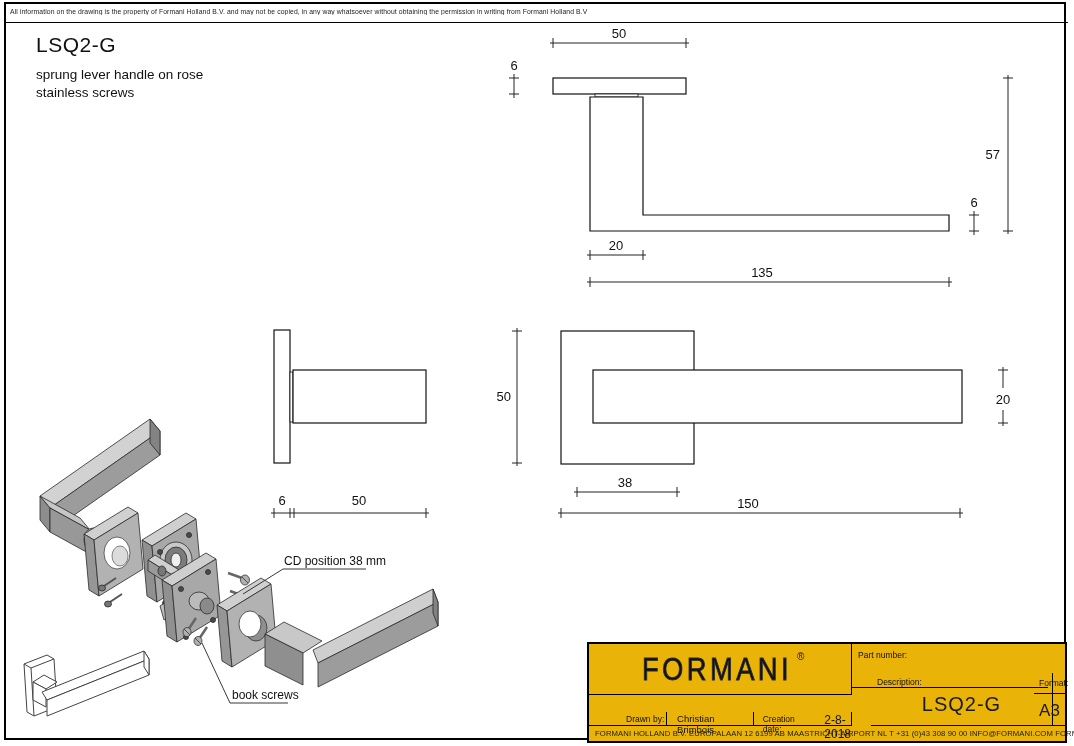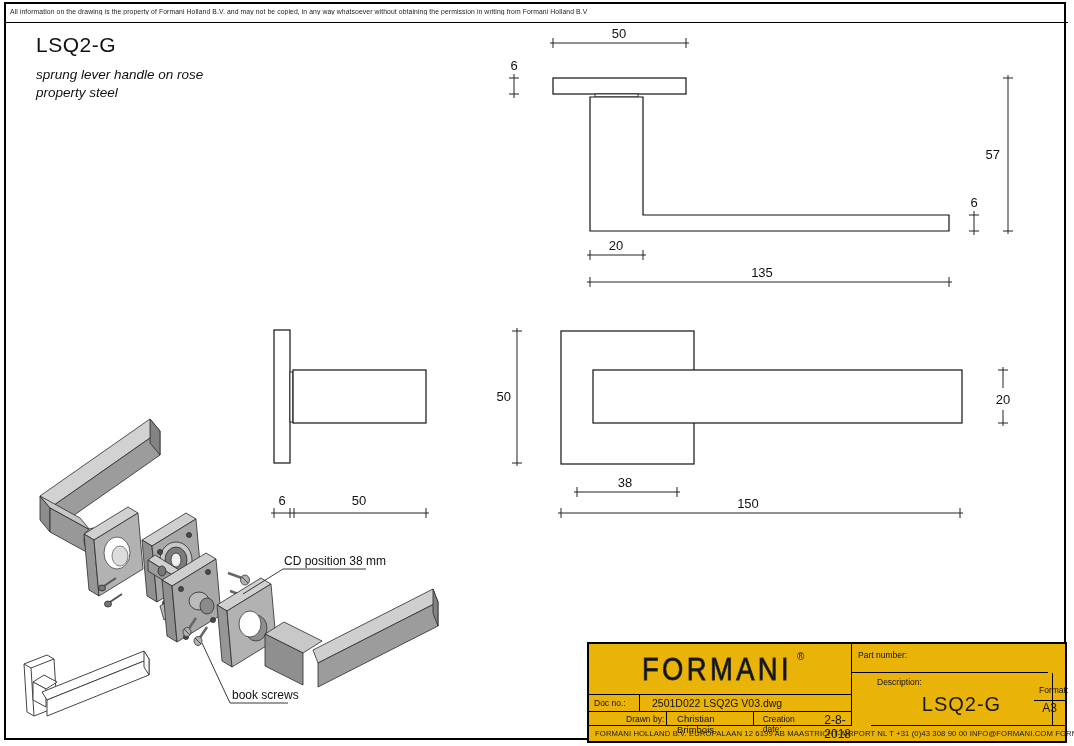--- a/index.html
+++ b/index.html
@@ -7,36 +7,36 @@
     position:relative;width:1074px;height:746px;background:#fff;
     font-family:"Liberation Sans",sans-serif;color:#1a1a1a;overflow:hidden;
   }
   .frame{position:absolute;left:4px;top:2px;width:1062px;height:738px;border:2px solid #000;box-sizing:border-box;}
   .disclaimer{
     position:absolute;left:10px;top:8px;width:1040px;
     font-size:6.8px;color:#222;letter-spacing:.1px;white-space:nowrap;overflow:hidden;
   }
   .disc-line{position:absolute;left:6px;top:22px;width:1062px;height:1px;background:#000;}
   .title{position:absolute;left:36px;top:33px;font-size:21px;letter-spacing:.5px;color:#111;}
-  .subtitle{position:absolute;left:36px;top:66px;font-size:13.5px;line-height:1.3;color:#111;font-style:italic;}
+  .subtitle{position:absolute;left:36px;top:66px;font-size:13.5px;line-height:1.3;color:#111;}
   svg.draw{position:absolute;left:0;top:0;}
   svg text{font-family:"Liberation Sans",sans-serif;fill:#111;}
 
   
   .tb{position:absolute;left:587px;top:642px;width:480px;height:101px;background:#eab308;
       border:2px solid #000;box-sizing:border-box;font-size:10.5px;}
   .tb .cell{position:absolute;box-sizing:border-box;}
   .lbl{font-size:8.5px;color:#111;}
   .val{font-size:10.5px;color:#111;}
   .tb-logo{left:0;top:0;width:263px;height:51px;border-right:1px solid #000;border-bottom:1px solid #000;}
-  .tb-part{left:263px;top:0;right:17px;height:29px;border-bottom:1px solid #000;padding:4px 6px;}
+  .tb-part{left:263px;top:0;right:17px;height:44px;border-bottom:1px solid #000;padding:4px 6px;}
   .tb-desc{left:263px;top:29px;width:182px;height:53px;border-right:1px solid #000;border-bottom:1px solid #000;padding:4px 6px;margin-left:19px;}
   .tb-desc-val{text-align:center;font-size:20px;letter-spacing:1px;margin-top:6px;}
-  .tb-fmt-l{left:445px;top:36px;right:0;height:21px;border-bottom:1px solid #000;padding:3px 5px;}
-  .tb-fmt-v{left:445px;top:50px;right:0;height:32px;border-bottom:1px solid #000;text-align:center;font-size:12px;padding-top:7px;}
+  .tb-fmt-l{left:445px;top:29px;right:0;height:21px;border-bottom:1px solid #000;padding:3px 5px;}
+  .tb-fmt-v{left:445px;top:50px;right:0;height:32px;border-bottom:1px solid #000;text-align:center;font-size:17px;padding-top:7px;}
   .tb-doc{left:0;top:51px;width:263px;height:17px;border-right:1px solid #000;border-bottom:1px solid #000;display:flex;}
   .tb-doc .l{width:45px;border-right:1px solid #000;padding:3px 0 0 5px;}
   .tb-doc .v{flex:1;padding:2px 0 0 12px;}
   .tb-drawn{left:0;top:68px;width:263px;height:14px;border-right:1px solid #000;border-bottom:1px solid #000;display:flex;}
   .tb-drawn .l1{width:45px;border-right:1px solid #000;padding:2px 0 0 5px;margin-left:32px;}
   .tb-drawn .v1{width:85px;border-right:1px solid #000;padding:1px 0 0 10px;font-size:9.5px;}
   .tb-drawn .l2{width:58px;padding:2px 0 0 9px;}
   .tb-drawn .v2{flex:1;padding:1px 0 0 10px;font-size:12px;}
   .tb-footer{left:0;top:82px;right:0;bottom:0;padding:3px 0 0 6px;font-size:7.7px;white-space:nowrap;letter-spacing:.1px;}
 </style>
@@ -44,21 +44,21 @@
 <body>
 
 <div class="page">
   <div class="frame"></div>
   <div class="disclaimer">All information on the drawing is the property of Formani Holland B.V. and may not be copied, in any way whatsoever without obtaining the permission in writing from Formani Holland B.V</div>
   <div class="disc-line"></div>
 
   <div class="title">LSQ2-G</div>
   <div class="subtitle">
     <div>sprung lever handle on rose</div>
-    <div>property steel</div>
+    <div>stainless screws</div>
   </div>
 
   <svg class="draw" width="1074" height="746" viewBox="0 0 1074 746">
 
     <g stroke="#111" stroke-width="1.2" fill="#fff">
       <rect x="553" y="78" width="133" height="16"></rect>
       <rect x="595" y="94" width="43" height="3" stroke-width="0.8"></rect>
       <path d="M590,97 L643,97 L643,215 L949,215 L949,231 L590,231 Z"></path>
     </g>
     <g stroke="#222" stroke-width="1" fill="none">
@@ -265,24 +265,20 @@
     <div class="cell tb-desc">
       <div class="lbl">Description:</div>
       <div class="tb-desc-val">LSQ2-G</div>
     </div>
     <div class="cell tb-fmt-l">
       <span class="lbl">Format:</span>
     </div>
     <div class="cell tb-fmt-v">
       <span>A3</span>
     </div>
-    <div class="cell tb-doc">
-      <div class="l lbl">Doc no.:</div>
-      <div class="v val">2501D022 LSQ2G V03.dwg</div>
-    </div>
     <div class="cell tb-drawn">
       <div class="l1 lbl">Drawn by:</div>
       <div class="v1 val">Christian Brimbois</div>
       <div class="l2 lbl">Creation date:</div>
       <div class="v2 val">2-8-2018</div>
     </div>
     <div class="cell tb-footer">FORMANI HOLLAND B.V.  EUROPALAAN 12  6199 AB MAASTRICHT-AIRPORT NL  T +31 (0)43 308 90 00 INFO@FORMANI.COM FORMANI.COM</div>
   </div>
 </div>
 

